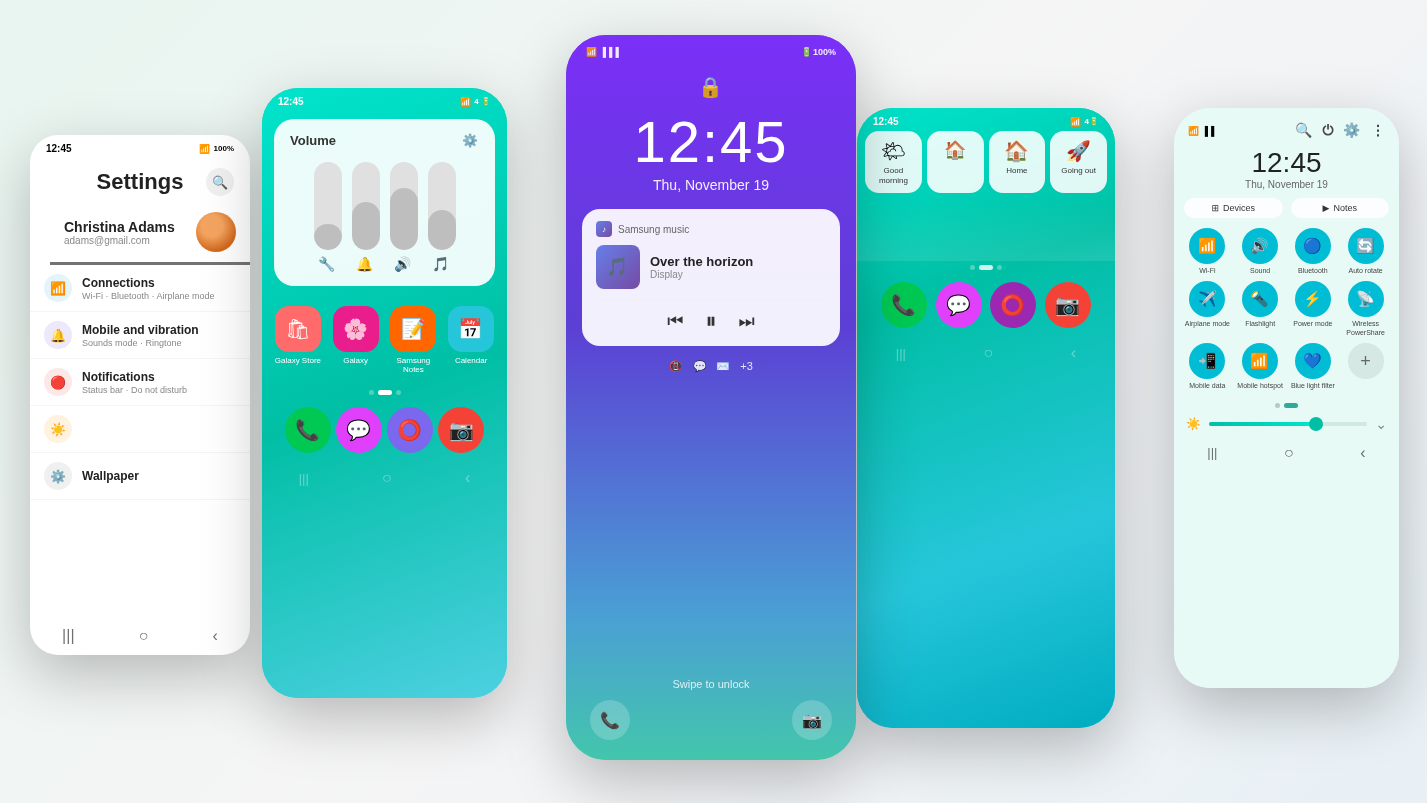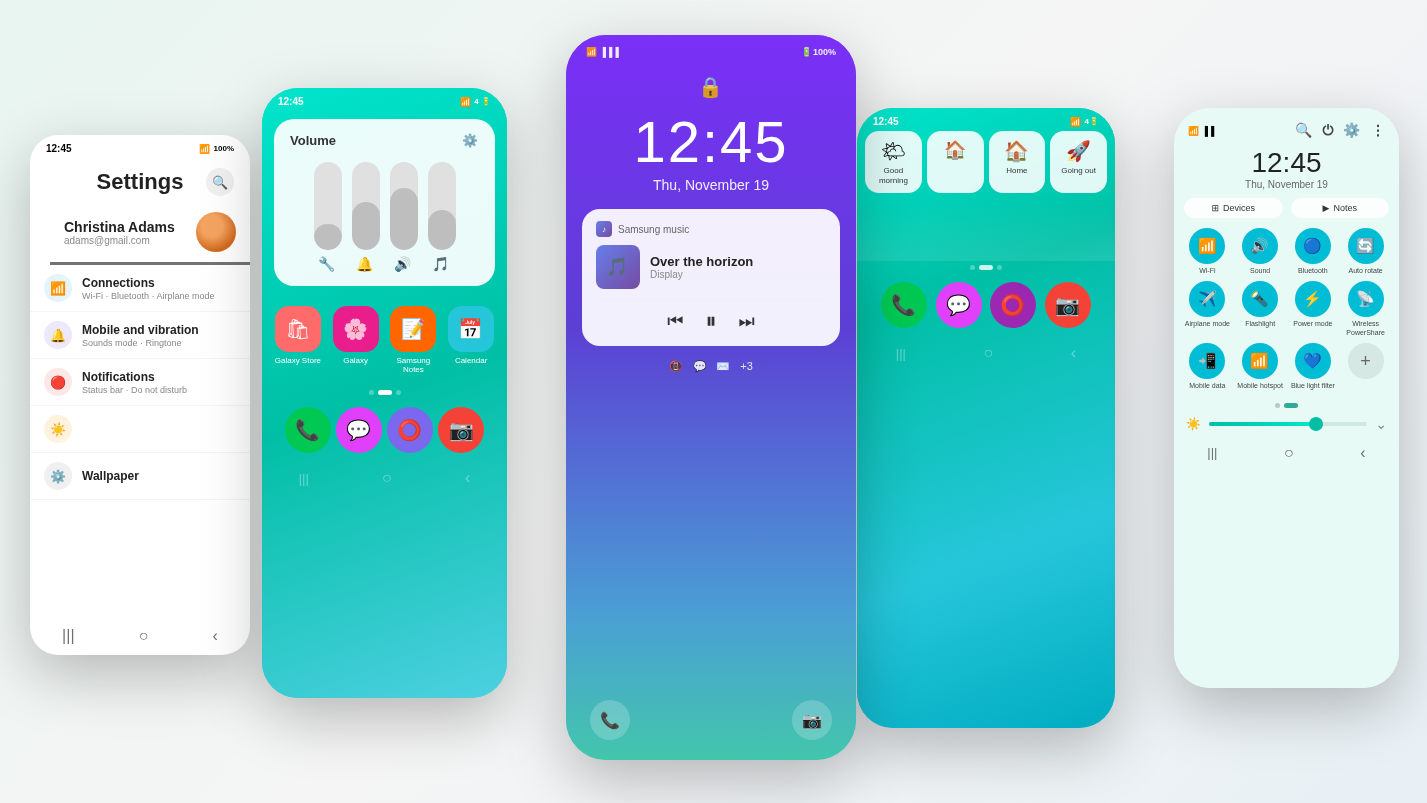--- a/index.html
+++ b/index.html
@@ -804,20 +804,21 @@
 
       <div class="lock-notifications">
         <span>📵</span>
         <span>💬</span>
         <span>✉️</span>
         <span>+3</span>
       </div>
 
       <div style="flex:1"></div>
       <div class="lock-bottom">
+        <div class="swipe-text">Swipe to unlock</div>
         <div class="lock-bottom-icons">
           <div class="bottom-circle">📞</div>
           <div class="bottom-circle">📷</div>
         </div>
       </div>
     </div>
   </div>
 
   <div class="phone phone-health">
     <div class="health-content">

